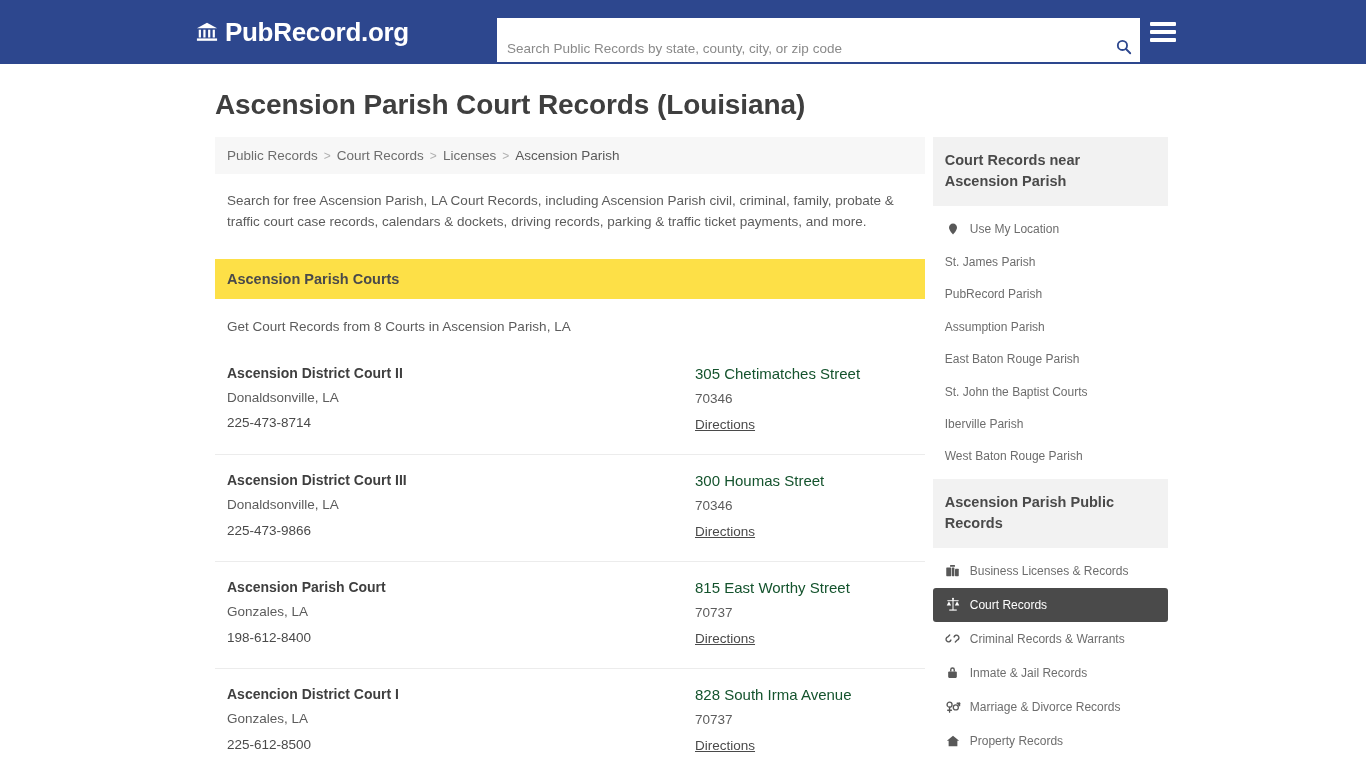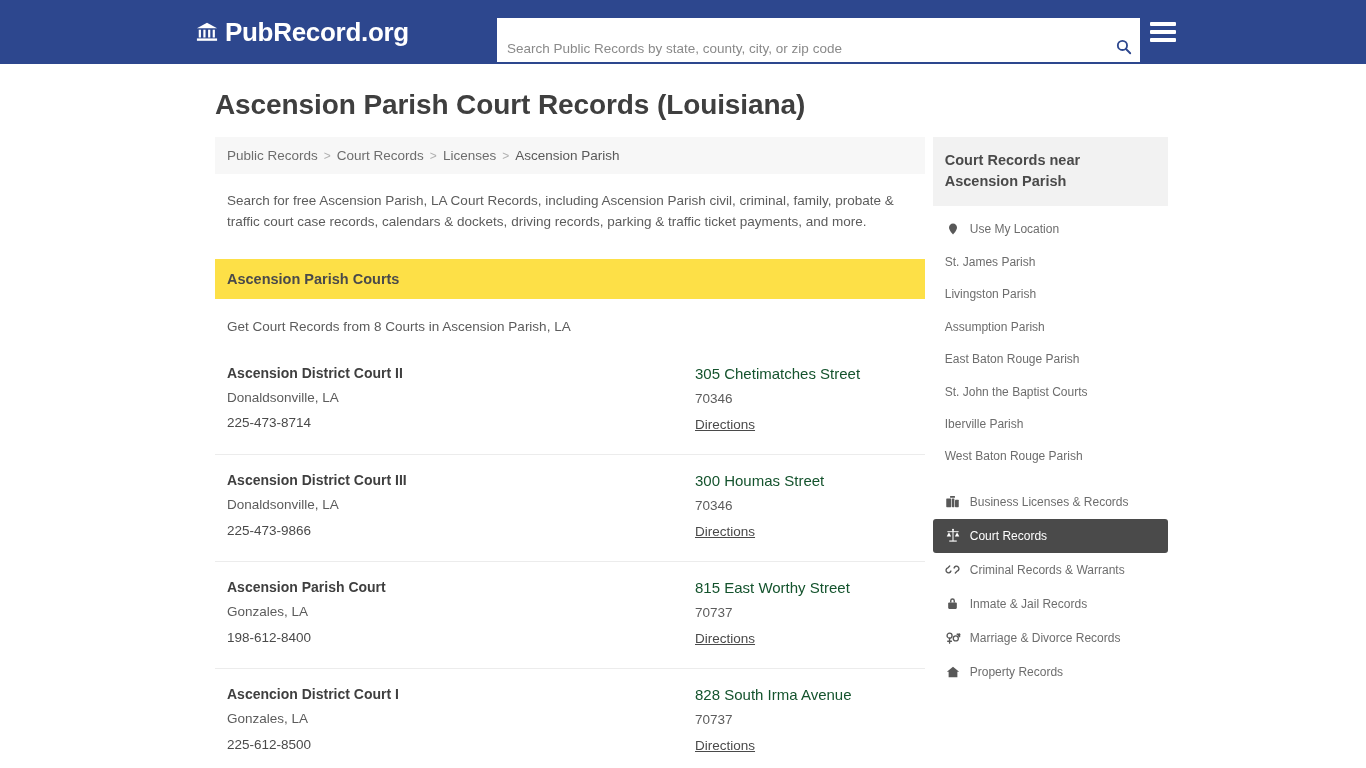--- a/index.html
+++ b/index.html
@@ -353,41 +353,42 @@
                   <svg width="12" height="16" viewBox="0 0 24 24" fill="currentColor">
                     <path d="M12 1C7.6 1 4 4.6 4 9c0 6 8 14 8 14s8-8 8-14c0-4.4-3.6-8-8-8z"></path>
                   </svg>
                 </span>
                 <span>Use My Location</span>
               </div>
               <div class="side-item noicon">
                 <span>St. James Parish</span>
               </div>
               <div class="side-item noicon">
-                <span>Livingston Parish</span>
+                <span>PubRecord Parish</span>
               </div>
               <div class="side-item noicon">
                 <span>Assumption Parish</span>
               </div>
               <div class="side-item noicon">
                 <span>East Baton Rouge Parish</span>
               </div>
               <div class="side-item noicon">
                 <span>St. John the Baptist Courts</span>
               </div>
               <div class="side-item noicon">
                 <span>Iberville Parish</span>
               </div>
               <div class="side-item noicon">
                 <span>West Baton Rouge Parish</span>
               </div>
             </div>
         </div>
 
         <div class="side-box">
+          <div class="side-head">Ascension Parish Public Records</div>
           <div class="side-list" id="public-records-list">
               <div class="side-item">
                 <span class="ico">
                   <svg width="15" height="15" viewBox="0 0 24 24" fill="currentColor">
                     <rect x="2" y="7" width="8" height="14" rx="1"></rect>
                     <rect x="11" y="7" width="4" height="14" rx="1"></rect>
                     <rect x="16" y="9" width="6" height="12" rx="1"></rect>
                     <rect x="8" y="3" width="8" height="3" rx="1"></rect>
                   </svg>
                 </span>

